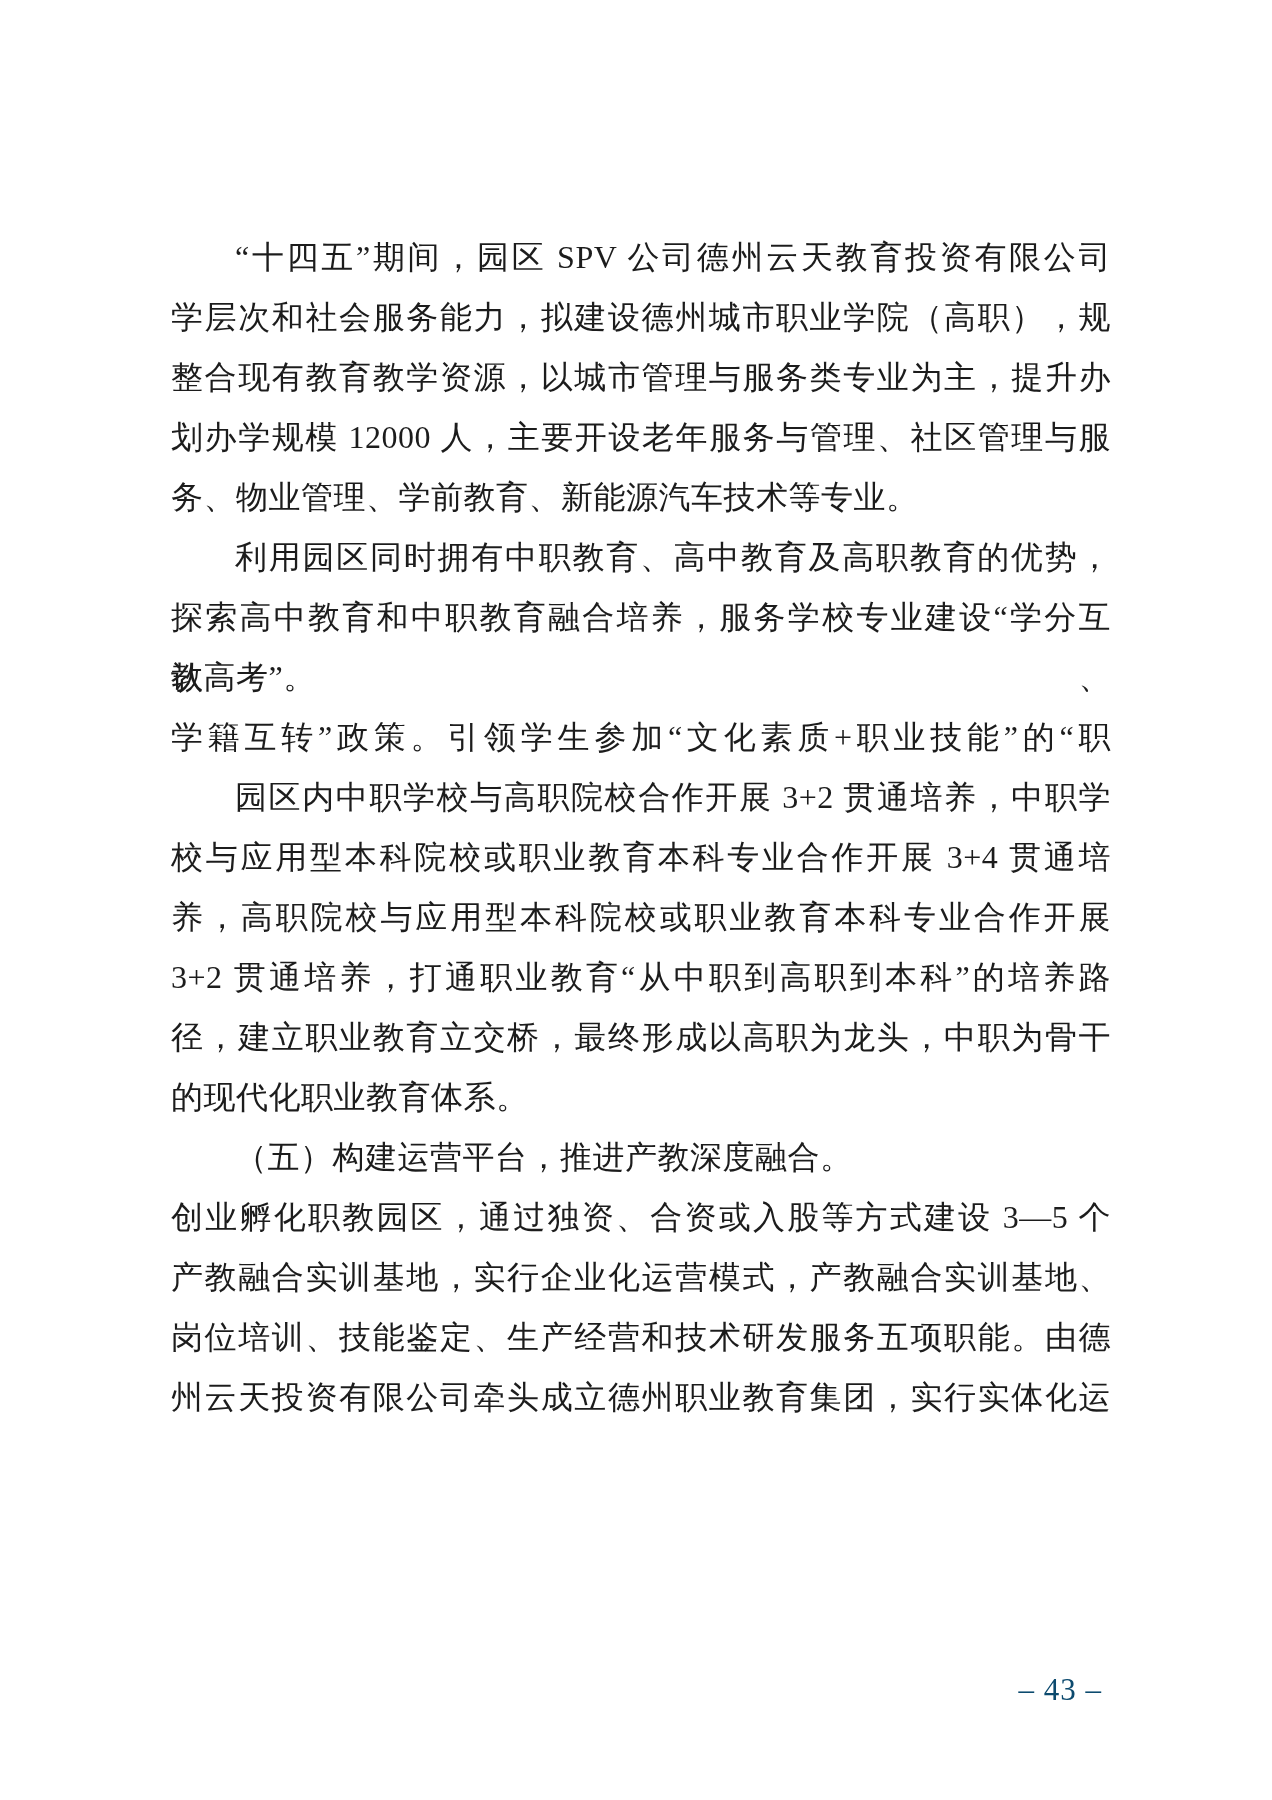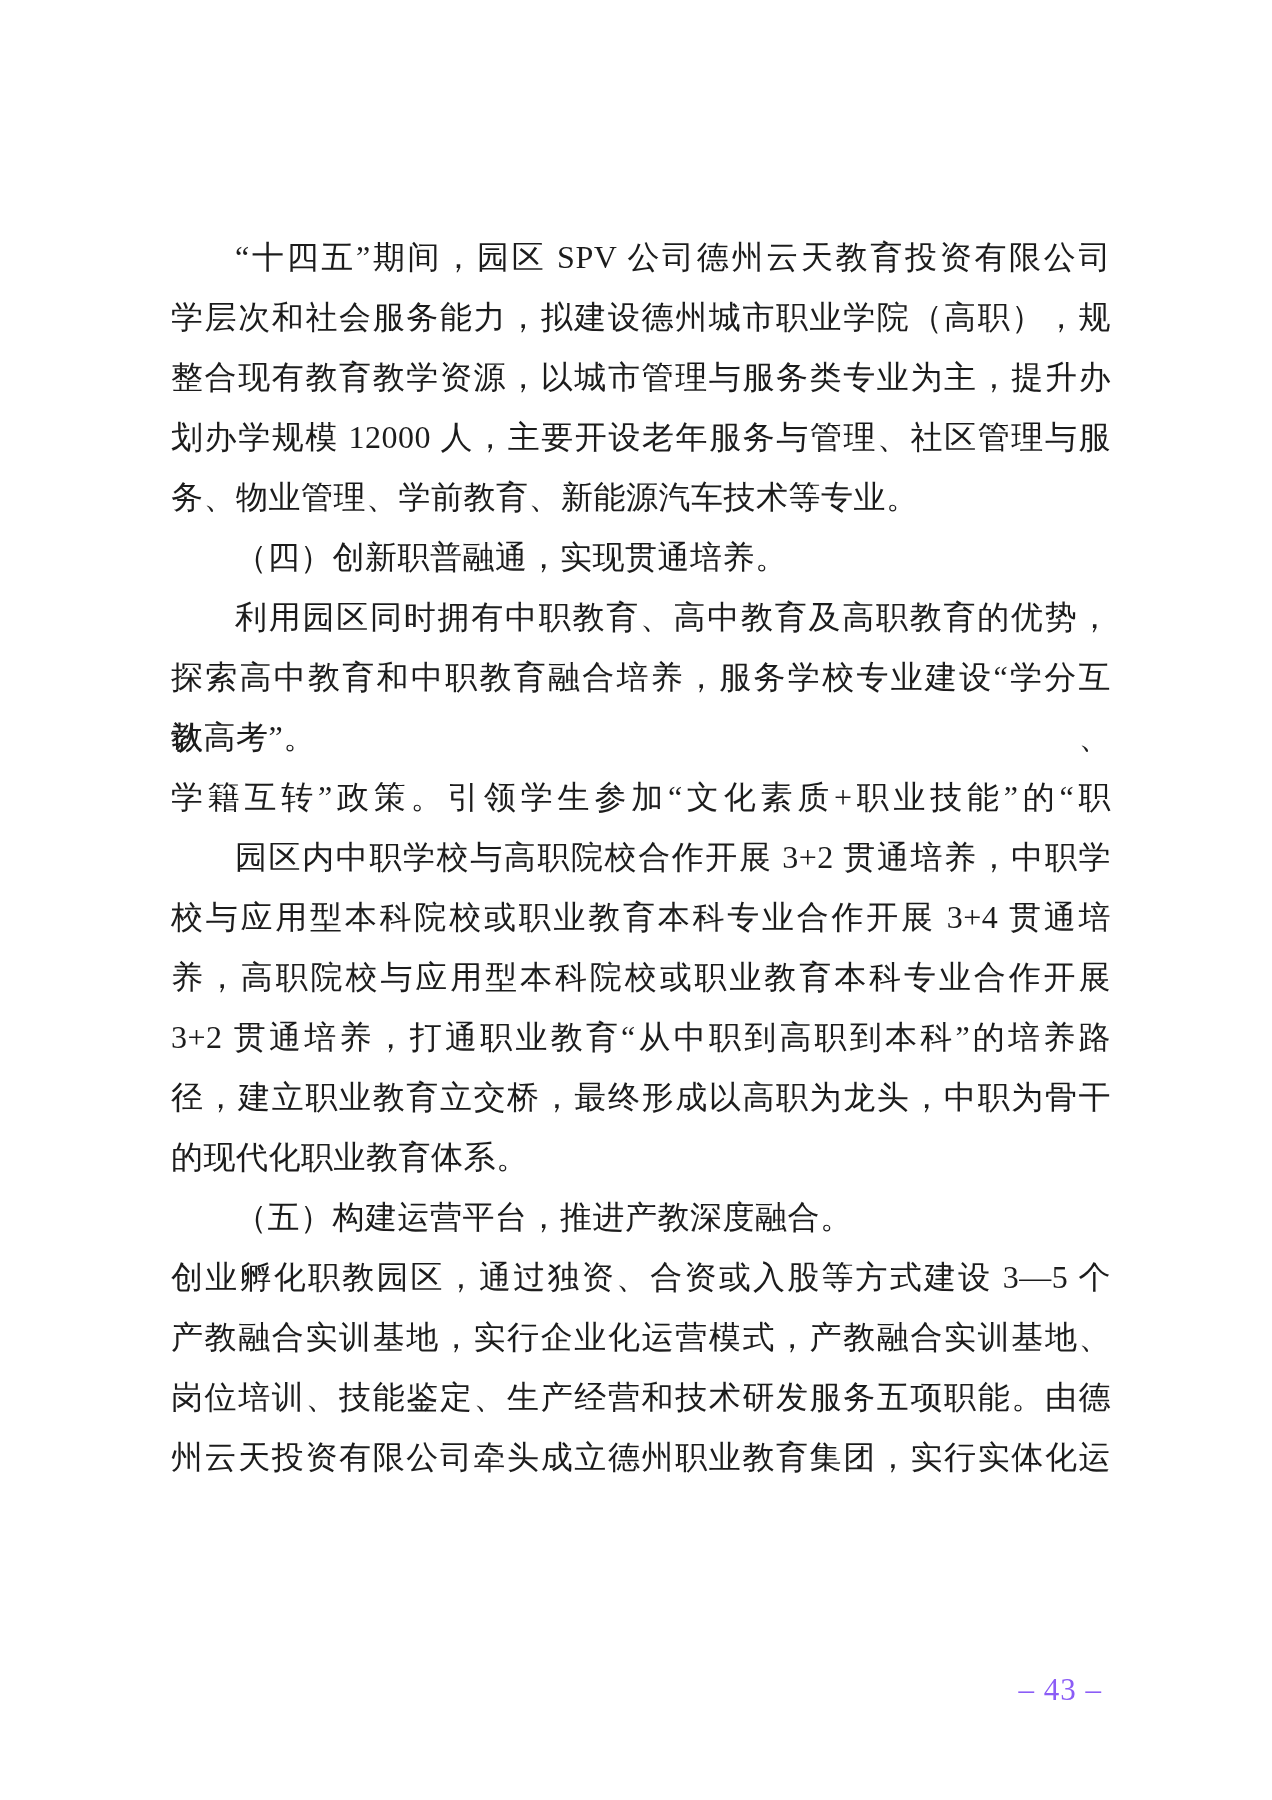--- a/index.html
+++ b/index.html
@@ -41,34 +41,33 @@
   .page-number {
     position: absolute;
     left: 160px;
     top: 1670px;
     width: 942px;
     height: 40px;
     line-height: 40px;
     text-align: right;
     font-size: 31px;
     letter-spacing: 1px;
-    color: #8b5cf6;
+    color: #0c4a6e;
   }
 </style>
 </head>
 <body>
 
 <div class="page">
   <div class="text-body">
       <div class="line indent">“十四五”期间，园区 SPV 公司德州云天教育投资有限公司</div>
       <div class="line">学层次和社会服务能力，拟建设德州城市职业学院（高职），规</div>
       <div class="line">整合现有教育教学资源，以城市管理与服务类专业为主，提升办</div>
       <div class="line">划办学规模 12000 人，主要开设老年服务与管理、社区管理与服</div>
       <div class="line short">务、物业管理、学前教育、新能源汽车技术等专业。</div>
-      <div class="line indent short">（四）创新职普融通，实现贯通培养。</div>
       <div class="line indent">利用园区同时拥有中职教育、高中教育及高职教育的优势，</div>
       <div class="line">探索高中教育和中职教育融合培养，服务学校专业建设“学分互认、</div>
       <div class="line short">教高考”。</div>
       <div class="line">学籍互转”政策。引领学生参加“文化素质+职业技能”的“职</div>
       <div class="line indent">园区内中职学校与高职院校合作开展 3+2 贯通培养，中职学</div>
       <div class="line">校与应用型本科院校或职业教育本科专业合作开展 3+4 贯通培</div>
       <div class="line">养，高职院校与应用型本科院校或职业教育本科专业合作开展</div>
       <div class="line">3+2 贯通培养，打通职业教育“从中职到高职到本科”的培养路</div>
       <div class="line">径，建立职业教育立交桥，最终形成以高职为龙头，中职为骨干</div>
       <div class="line short">的现代化职业教育体系。</div>

